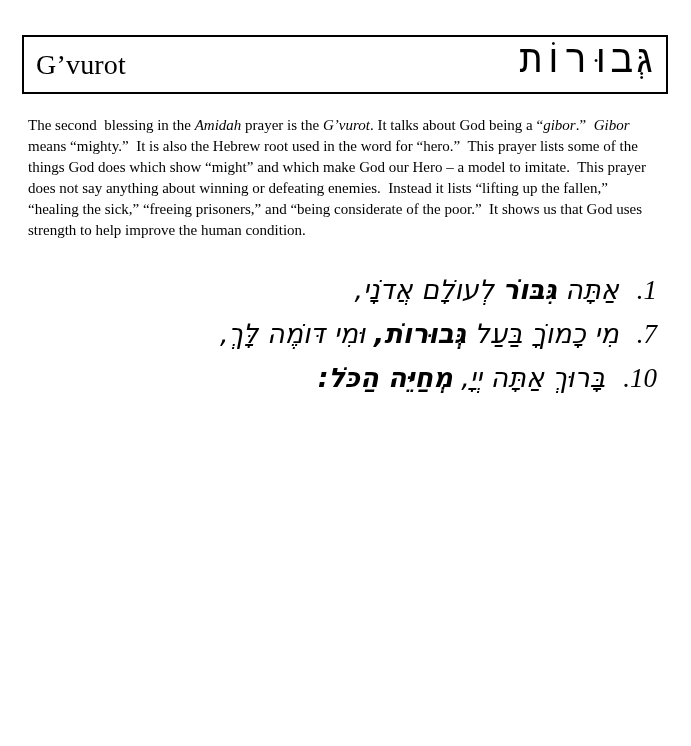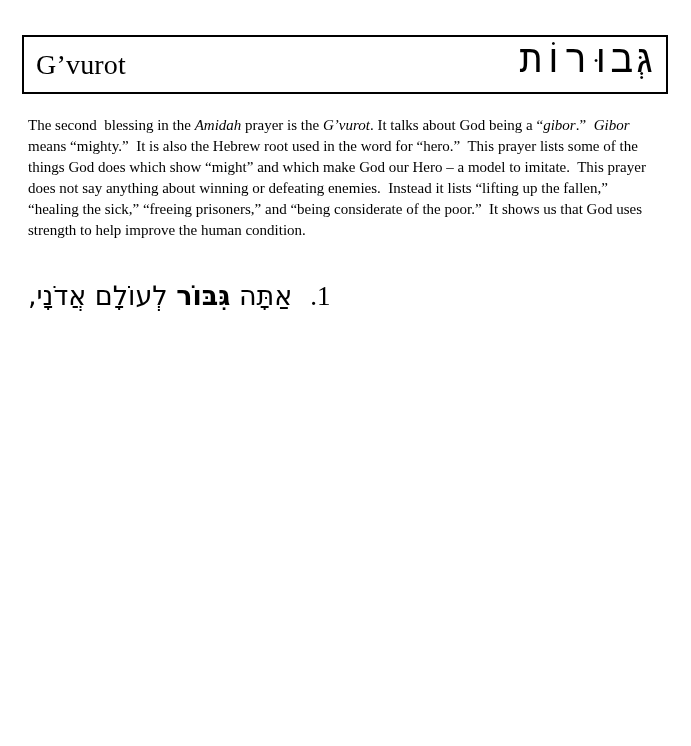--- a/index.html
+++ b/index.html
@@ -44,25 +44,26 @@
     line-height: 21px;
     white-space: pre-wrap;
     text-align: left;
   }
   .prayer {
     margin: 27px 0 0 6px;
     width: 629px;
   }
   .h-line {
     direction: rtl;
-    text-align: left;
+    text-align: right;
     white-space: nowrap;
-    line-height: 56px;
+    line-height: 43px;
     font-family: "DejaVu Sans", sans-serif;
     font-size: 27px;
+    font-style: italic;
   }
   .h-num {
     font-family: "Liberation Serif", serif;
     font-size: 27px;
     margin-left: 18px;
   }
   .h-text b { font-weight: bold; }
   .intro em { font-style: italic; }
 </style>
 </head>
@@ -72,15 +73,17 @@
 
   <div class="header-box">
     <span class="title-en">G’vurot</span>
     <span class="title-he" dir="rtl">גְּבוּרוֹת</span>
   </div>
 
   <p class="intro" id="intro"><span>The second  blessing in the </span><em>Amidah</em><span> prayer is the </span><em>G’vurot</em><span>. It talks about God being a “</span><em>gibor</em><span>.”  </span><em>Gibor</em><span> means “mighty.”  It is also the Hebrew root used in the word for “hero.”  This prayer lists some of the things God does which show “might” and which make God our Hero – a model to imitate.  This prayer does not say anything about winning or defeating enemies.  Instead it lists “lifting up the fallen,” “healing the sick,” “freeing prisoners,” and “being considerate of the poor.”  It shows us that God uses strength to help improve the human condition.</span></p>
 
   <div class="prayer" id="prayer">
       <div class="h-line" dir="rtl"><span class="h-num">1.</span><span class="h-text"><span>אַתָּה </span><b>גִּבּוֹר</b><span> לְעוֹלָם אֲדֹנָי,</span></span></div>
+      <div class="h-line" dir="rtl"><span class="h-num">7.</span><span class="h-text"><span>מִי כָמוֹךָ בַּעַל </span><b>גְּבוּרוֹת,</b><span> וּמִי דּוֹמֶה לָּךְ,</span></span></div>
+      <div class="h-line" dir="rtl"><span class="h-num">10.</span><span class="h-text"><span>בָּרוּךְ אַתָּה יְיָ, </span><b>מְחַיֵּה הַכֹּל:</b></span></div>
     </div>
 
 </div>
 
 </body></html>

